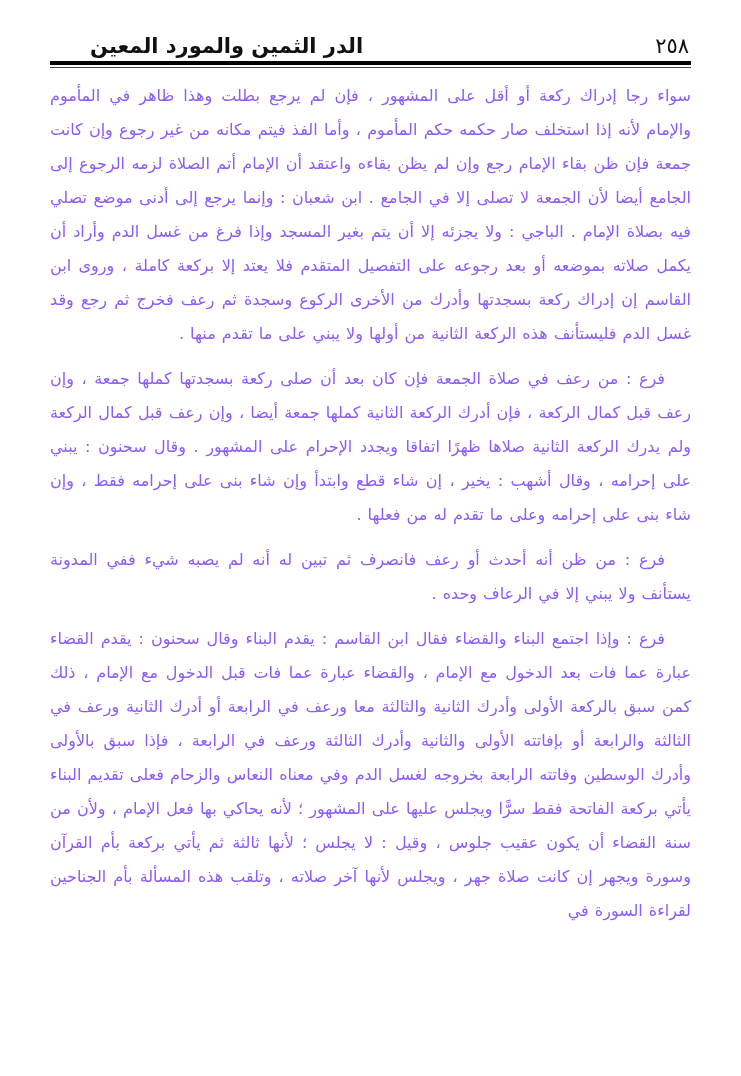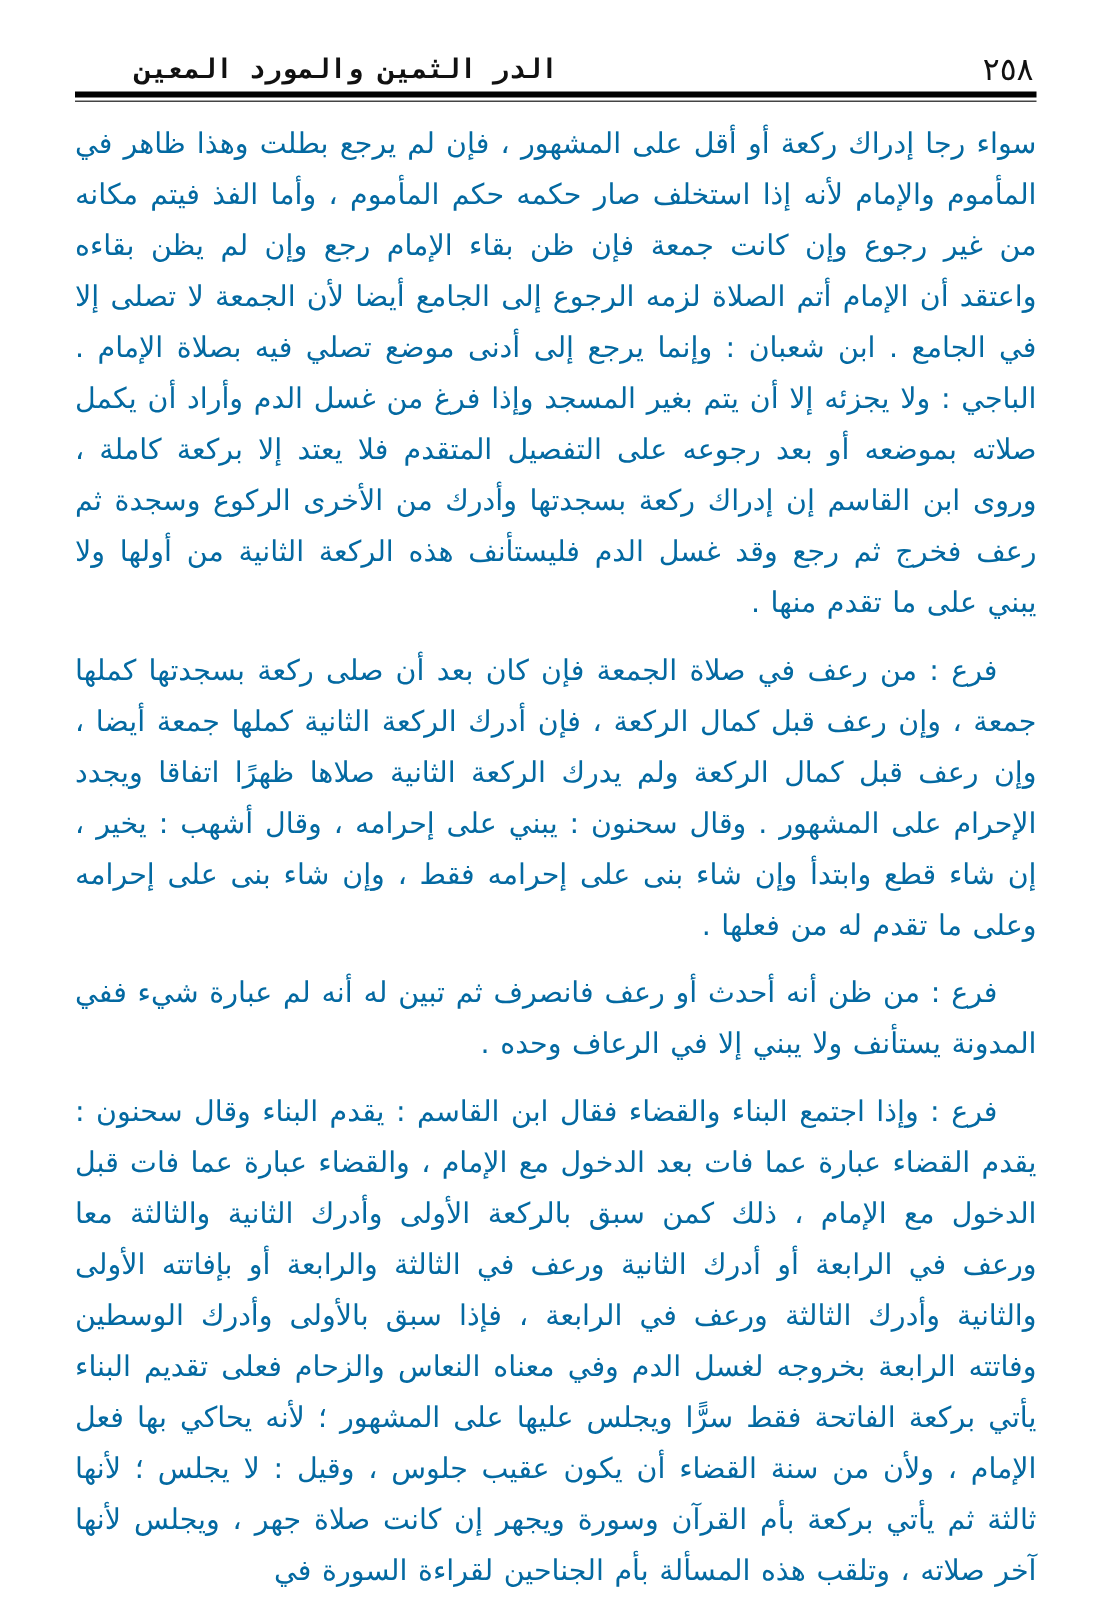--- a/index.html
+++ b/index.html
@@ -22,45 +22,44 @@
   .header-row {
     direction: ltr;
     display: flex;
     justify-content: space-between;
     align-items: flex-end;
     padding: 0 2px 0 40px;
     height: 32px;
   }
   .book-title {
     font-weight: bold;
-    font-size: 18px;
+    font-size: 21px;
     letter-spacing: -0.5px;
     direction: rtl;
-    font-family: Liberation Mono, monospace;
   }
   .page-number {
     font-weight: normal;
     font-size: 21px;
     direction: rtl;
     padding-left: 2px;
   }
   .header-rule { margin-top: 3px; }
   .rule-thick { height: 4px; background: #000; }
   .rule-thin  { height: 1px; background: #444; margin-top: 2px; }
   
   .body-text {
     margin-top: 11px;
     direction: rtl;
   }
   .para {
-    font-size: 19px;
+    font-size: 16px;
     line-height: 34px;
     text-align: justify;
     word-spacing: 1px;
-    color: #0369a1;
+    color: #8b5cf6;
   }
   .para + .para { margin-top: 11px; }
   .para.indent { text-indent: 26px; }
 </style>
 </head>
 <body>
 
 <div class="page">
 
   <header class="header-row">
@@ -69,17 +68,17 @@
   </header>
 
   <div class="header-rule">
     <div class="rule-thick"></div>
     <div class="rule-thin"></div>
   </div>
 
   <main class="body-text">
     <p class="para">سواء رجا إدراك ركعة أو أقل على المشهور ، فإن لم يرجع بطلت وهذا ظاهر في المأموم والإمام لأنه إذا استخلف صار حكمه حكم المأموم ، وأما الفذ فيتم مكانه من غير رجوع وإن كانت جمعة فإن ظن بقاء الإمام رجع وإن لم يظن بقاءه واعتقد أن الإمام أتم الصلاة لزمه الرجوع إلى الجامع أيضا لأن الجمعة لا تصلى إلا في الجامع . ابن شعبان : وإنما يرجع إلى أدنى موضع تصلي فيه بصلاة الإمام . الباجي : ولا يجزئه إلا أن يتم بغير المسجد وإذا فرغ من غسل الدم وأراد أن يكمل صلاته بموضعه أو بعد رجوعه على التفصيل المتقدم فلا يعتد إلا بركعة كاملة ، وروى ابن القاسم إن إدراك ركعة بسجدتها وأدرك من الأخرى الركوع وسجدة ثم رعف فخرج ثم رجع وقد غسل الدم فليستأنف هذه الركعة الثانية من أولها ولا يبني على ما تقدم منها .</p>
     <p class="para indent">فرع : من رعف في صلاة الجمعة فإن كان بعد أن صلى ركعة بسجدتها كملها جمعة ، وإن رعف قبل كمال الركعة ، فإن أدرك الركعة الثانية كملها جمعة أيضا ، وإن رعف قبل كمال الركعة ولم يدرك الركعة الثانية صلاها ظهرًا اتفاقا ويجدد الإحرام على المشهور . وقال سحنون : يبني على إحرامه ، وقال أشهب : يخير ، إن شاء قطع وابتدأ وإن شاء بنى على إحرامه فقط ، وإن شاء بنى على إحرامه وعلى ما تقدم له من فعلها .</p>
-    <p class="para indent">فرع : من ظن أنه أحدث أو رعف فانصرف ثم تبين له أنه لم عبارة شيء ففي المدونة يستأنف ولا يبني إلا في الرعاف وحده .</p>
+    <p class="para indent">فرع : من ظن أنه أحدث أو رعف فانصرف ثم تبين له أنه لم يصبه شيء ففي المدونة يستأنف ولا يبني إلا في الرعاف وحده .</p>
     <p class="para indent">فرع : وإذا اجتمع البناء والقضاء فقال ابن القاسم : يقدم البناء وقال سحنون : يقدم القضاء عبارة عما فات بعد الدخول مع الإمام ، والقضاء عبارة عما فات قبل الدخول مع الإمام ، ذلك كمن سبق بالركعة الأولى وأدرك الثانية والثالثة معا ورعف في الرابعة أو أدرك الثانية ورعف في الثالثة والرابعة أو بإفاتته الأولى والثانية وأدرك الثالثة ورعف في الرابعة ، فإذا سبق بالأولى وأدرك الوسطين وفاتته الرابعة بخروجه لغسل الدم وفي معناه النعاس والزحام فعلى تقديم البناء يأتي بركعة الفاتحة فقط سرًّا ويجلس عليها على المشهور ؛ لأنه يحاكي بها فعل الإمام ، ولأن من سنة القضاء أن يكون عقيب جلوس ، وقيل : لا يجلس ؛ لأنها ثالثة ثم يأتي بركعة بأم القرآن وسورة ويجهر إن كانت صلاة جهر ، ويجلس لأنها آخر صلاته ، وتلقب هذه المسألة بأم الجناحين لقراءة السورة في</p>
   </main>
 
 </div>
 
 </body></html>

